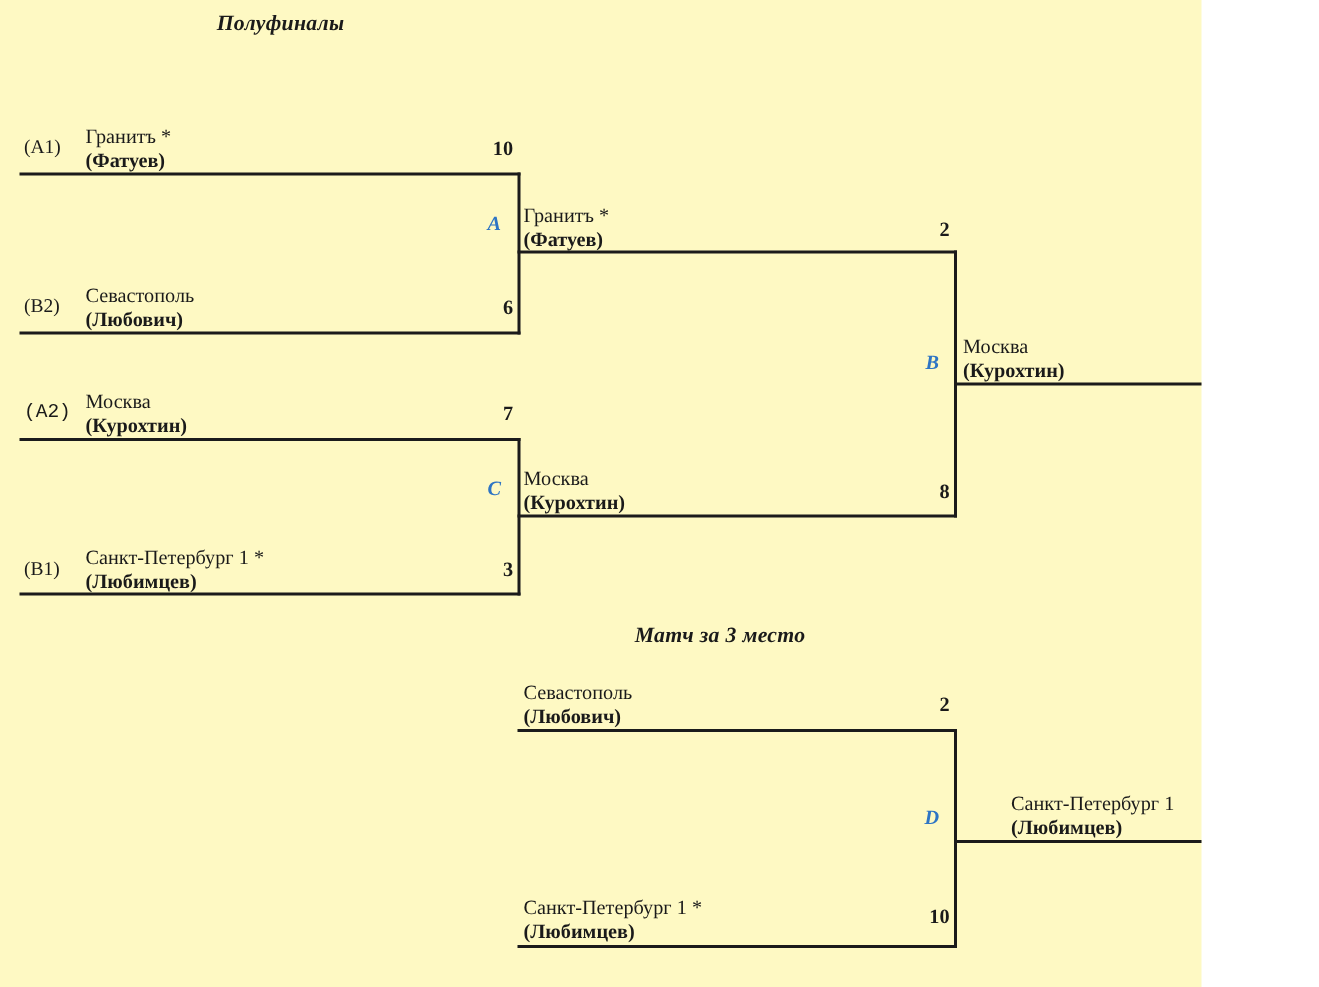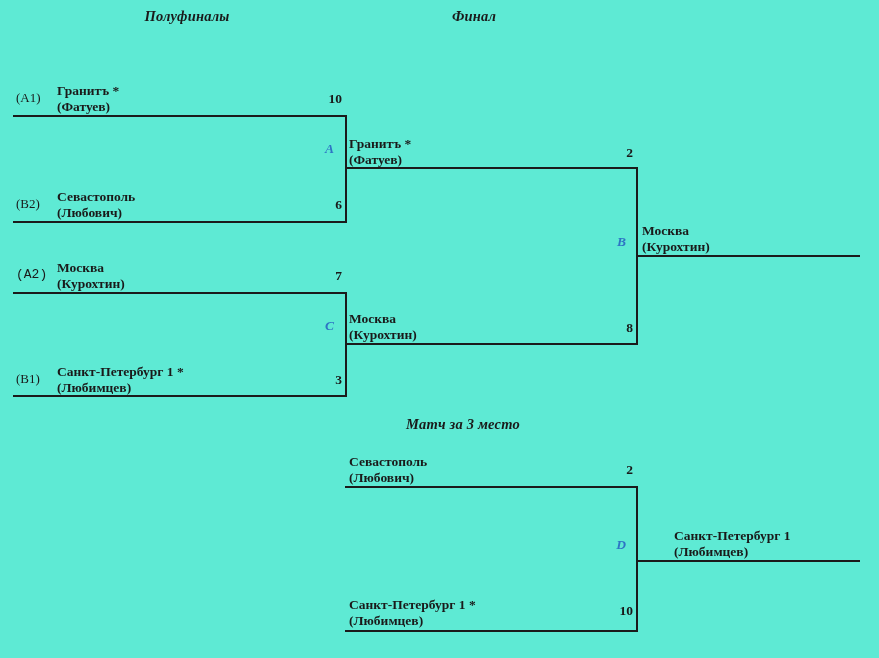--- a/index.html
+++ b/index.html
@@ -1,35 +1,35 @@
 <!DOCTYPE html>
 <html><head>
 <meta charset="utf-8">
 <style>
   html, body { margin: 0; padding: 0; background: #ffffff; }
   #canvas {
     position: relative;
-    width: 879px;
+    width: 801px;
     height: 658px;
-    background: #5eead4;
+    background: #fef9c3;
     font-family: "Liberation Serif", "DejaVu Serif", serif;
     color: #1a1a1a;
     overflow: hidden;
   }
   .round-header {
     position: absolute;
     font-size: 14.5px;
     font-weight: bold;
     font-style: italic;
     text-align: center;
     letter-spacing: 0.2px;
   }
   .hline, .vline { position: absolute; background: #1b1b1b; }
   .names { position: absolute; line-height: 15.5px; font-size: 13.5px; white-space: nowrap; }
-  .team { font-weight: bold; }
+  .team { font-weight: normal; }
   .player { font-weight: bold; }
   .seed { position: absolute; font-size: 13px; line-height: 15px; white-space: nowrap; }
   .score {
     position: absolute;
     width: 50px;
     font-size: 13.5px;
     font-weight: bold;
     text-align: right;
     line-height: 15px;
   }
@@ -42,22 +42,21 @@
     text-align: right;
     color: #2e75c4;
   }
 </style>
 </head>
 <body>
 
 <div id="canvas">
 
   <div class="round-header" style="left:107px; top:8px; width:160px;">Полуфиналы</div>
-  <div class="round-header" style="left:394px; top:8px; width:160px;">Финал</div>
-  <div class="round-header" style="left:353px; top:416px; width:220px;">Матч за 3 место</div>
+  <div class="round-header" style="left:370px; top:416px; width:220px;">Матч за 3 место</div>
 
   <div class="seed" style="left:16px; top:90px;">(A1)</div>
   <div class="names" style="left:57px; top:83px;">
     <div class="team">Гранитъ *</div>
     <div class="player">(Фатуев)</div>
   </div>
   <div class="score" style="left:292px; top:91px;">10</div>
   <div class="hline" style="left:13px; top:115px; width:334px; height:2px;"></div>
 
   <div class="match-letter" style="left:310px; top:141px;">A</div>

